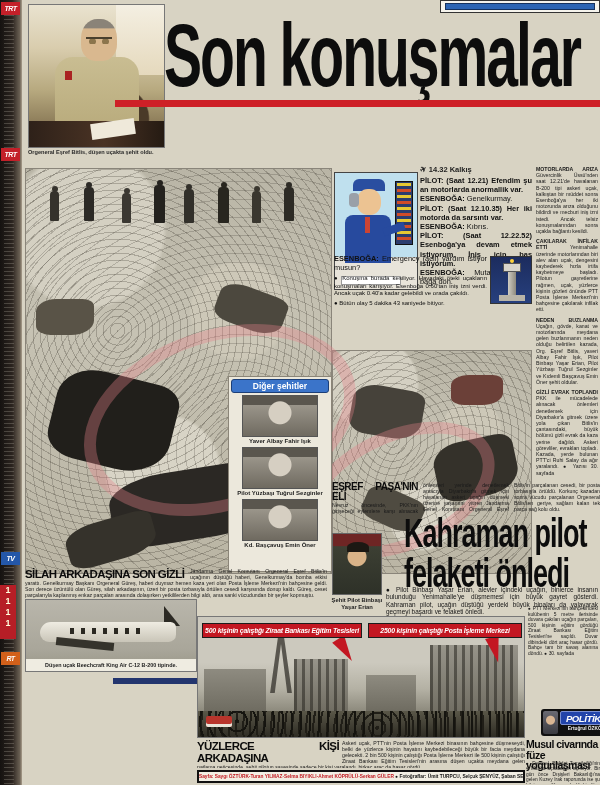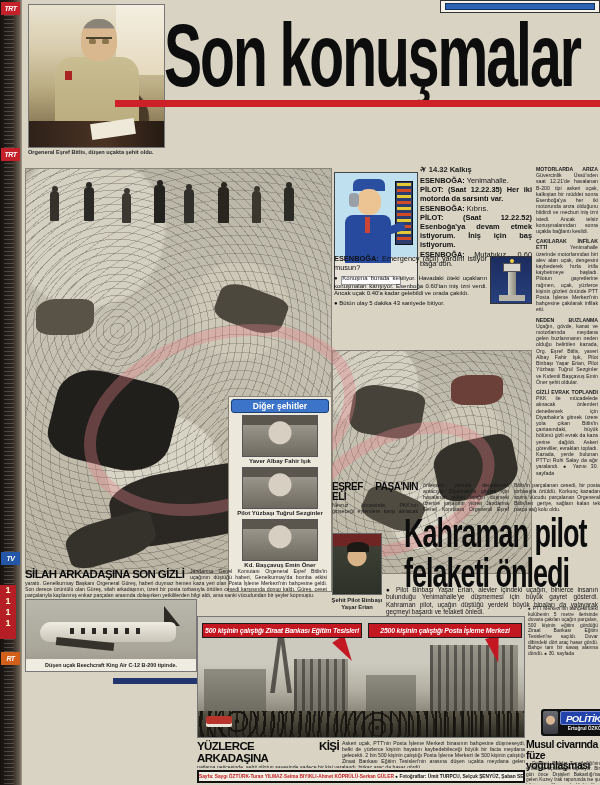--- a/index.html
+++ b/index.html
@@ -63,21 +63,21 @@
   .crash:before { content:""; position:absolute; inset:0; background:
       repeating-radial-gradient(circle at 30% 40%, rgba(60,55,45,.28) 0 1px, #0000 1px 7px),
       repeating-radial-gradient(circle at 70% 70%, rgba(50,45,38,.22) 0 1px, #0000 1px 9px); }
   .fig { position:absolute; border-radius:4px 4px 1px 1px; }
   .fig:before { content:""; position:absolute; left:50%; top:-5px; width:6px; height:6px; margin-left:-3px;
     border-radius:50%; background:inherit; }
   .debris { position:absolute; border-radius:35% 20% 40% 25%; }
   .wm { position:absolute; border:12px solid rgba(228,128,138,.35); border-radius:50%; pointer-events:none; }
 
   
-  .diger { left:228px; top:396px; width:104px; height:196px; background:#ece8dc; border:1px solid #8b8578; padding:2px; }
+  .diger { left:228px; top:376px; width:104px; height:196px; background:#ece8dc; border:1px solid #8b8578; padding:2px; }
   .diger-label { background:#3b74c9; border:1px solid #1c3f78; border-radius:3px; color:#fff;
     font-size:8.5px; font-weight:bold; text-align:center; line-height:13px; height:14px; }
   .port-cell { margin-top:2px; text-align:center; }
   .port { width:76px; height:42px; margin:0 auto; border:1px solid #555; background:
     radial-gradient(circle at 50% 42%, #d6cfc2 0 11px, #0000 12px),
     linear-gradient(180deg,#5a564e 0 22%, #9a958a 23%, #6f6a60 100%); }
   .port-cap { font-size:6px; font-weight:bold; line-height:7px; color:#222; margin-top:1px; }
 
   
   .cockpit { left:334px; top:172px; width:84px; height:118px; background:linear-gradient(180deg,#bfe0ee 0 72%, #e8e4da 72%);
@@ -285,22 +285,23 @@
     <div class="ck-tie"></div>
     <div class="ck-arm"></div>
     <div class="ck-strip"></div>
   </div>
 
   <div class="abs takeoff">
     <span class="plane-ico">✈</span>
     <span>14.32 Kalkış</span>
   </div>
   <div class="abs dlg dlg1">
-    <div><b>ESENBOĞA:</b> <span>Yenimahalle.</span></div>
-    <div><b>PİLOT:</b> <b>(Saat 12.22.35) Her iki motorda da sarsıntı var.</b></div>
+    <div><b>PİLOT:</b> <b>(Saat 12.21) Efendim şu an motorlarda anormallik var.</b></div>
+    <div><b>ESENBOĞA:</b> <span>Genelkurmay.</span></div>
+    <div><b>PİLOT:</b> <b>(Saat 12.10.35) Her iki motorda da sarsıntı var.</b></div>
     <div><b>ESENBOĞA:</b> <span>Kıbrıs.</span></div>
     <div><b>PİLOT:</b> <b>(Saat 12.22.52) Esenboğa'ya devam etmek istiyorum. İniş için baş istiyorum.</b></div>
     <div><b>ESENBOĞA:</b> <span>Mutabıkız. 0.60 bağa dön.</span></div>
   </div>
   <div class="abs dlg dlg2">
     <div class="tower">
       <div class="tw-light"></div>
       <div class="tw-top"></div>
       <div class="tw-mast"></div>
       <div class="tw-base"></div>

